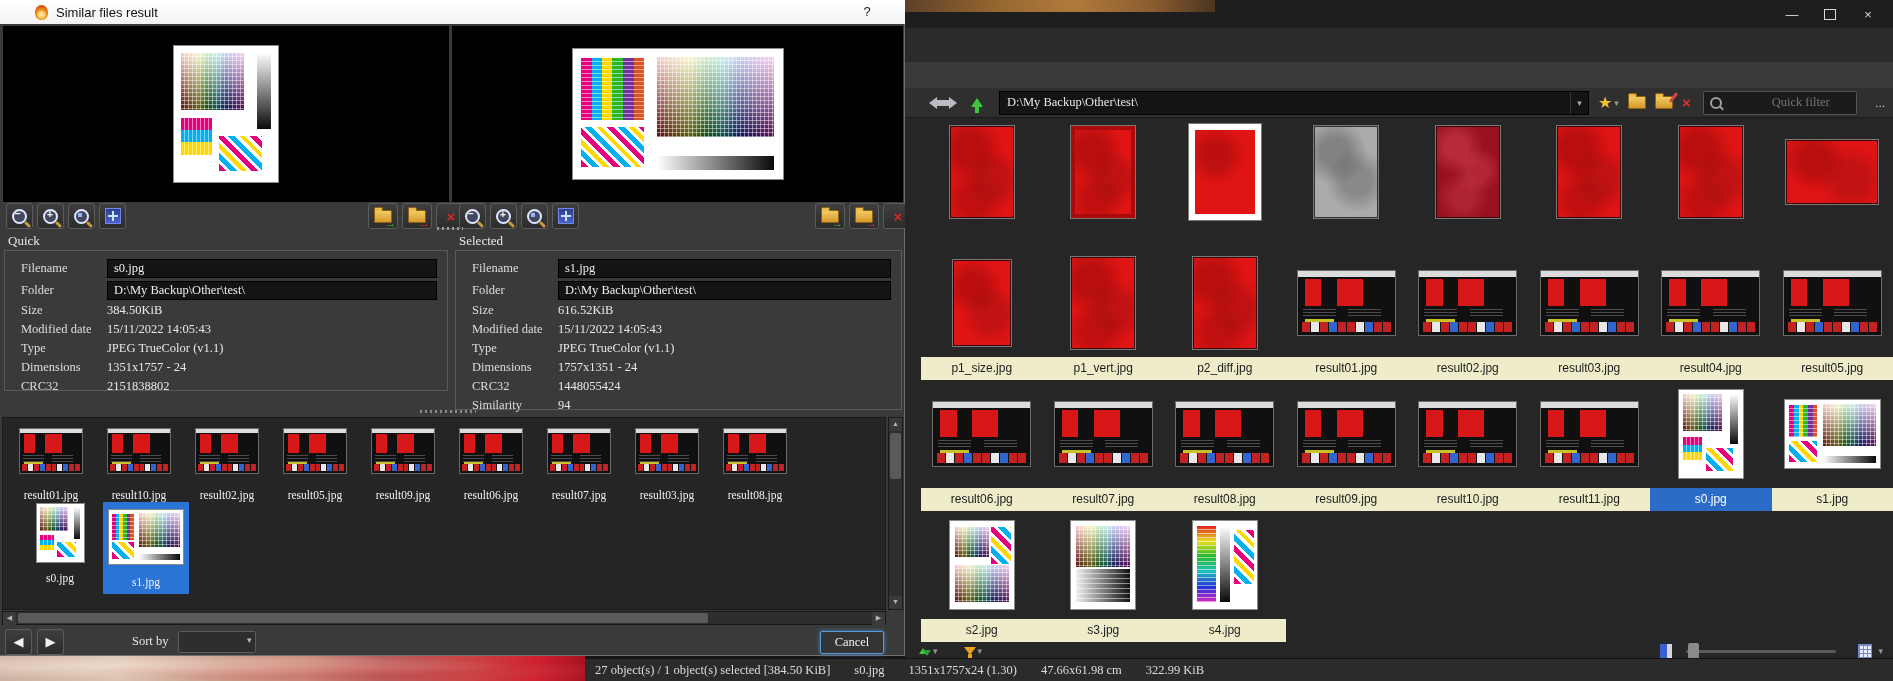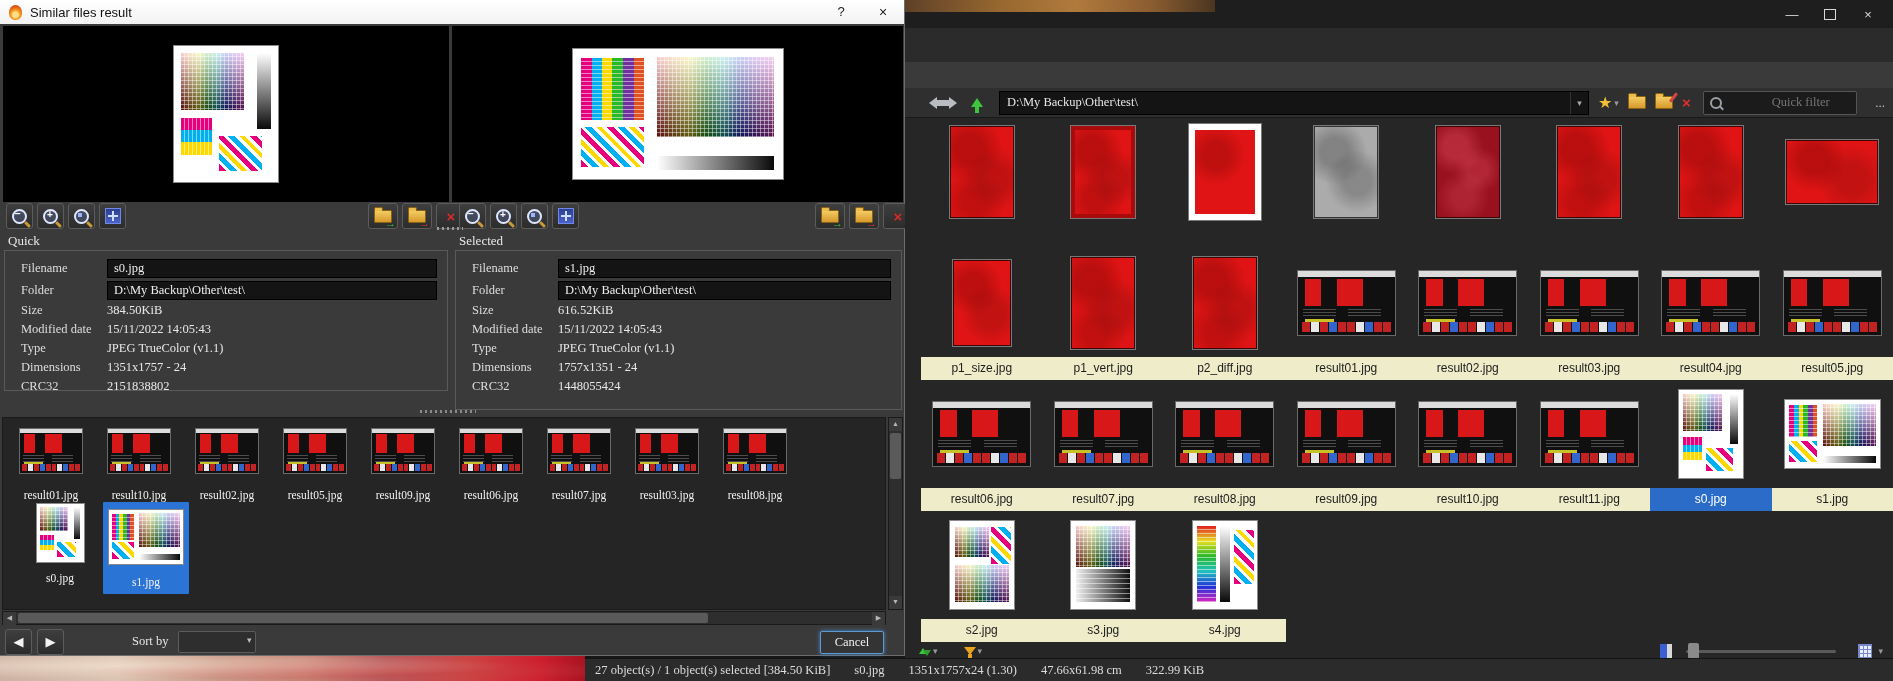--- a/index.html
+++ b/index.html
@@ -4,21 +4,21 @@
 <style>
   html,body{margin:0;padding:0;background:#111;}
   #root{position:relative;width:1893px;height:681px;background:#161616;overflow:hidden;
         font-family:"Liberation Serif",serif;color:#e6e6e6;}
   .sans{font-family:"Liberation Sans",sans-serif;}
 
   
   #dialog{position:absolute;left:0;top:0;width:905px;height:656px;background:#3a3a3a;
           border-right:1px solid #6e6e6e;border-bottom:1px solid #6e6e6e;box-sizing:border-box;}
   .dlg-title{position:absolute;left:0;top:0;width:100%;height:24px;background:linear-gradient(#ffffff,#f2f2f2);
-             color:#111;display:flex;align-items:center;font-family:"Liberation Sans",sans-serif;font-size:13px;}
+             color:#111;display:flex;align-items:center;font-family:"Liberation Sans",sans-serif;font-size:13px;padding-left:26px;}
   .flame{width:13px;height:15px;margin:0 8px 0 9px;border-radius:50% 50% 45% 45%;
          background:radial-gradient(circle at 50% 65%,#ffe08a 0 22%,#f59a1e 40%,#d94d12 75%,#b03209 100%);}
   .dlg-btn{position:absolute;top:0;width:34px;height:24px;text-align:center;line-height:24px;color:#222;
            font-family:"Liberation Sans",sans-serif;font-size:13px;cursor:default;}
   #dlg-help{right:46px;}
   #dlg-close{right:4px;font-size:14px;}
 
   .preview{position:absolute;top:26px;height:176px;background:#000;display:flex;align-items:center;justify-content:center;}
   #preview-first{left:3px;width:446px;}
   #preview-selected{left:452px;width:451px;}
@@ -374,20 +374,24 @@
           <span class="ivalue">JPEG TrueColor (v1.1)</span>
         </div>
         <div class="irow">
           <span class="ilabel">Dimensions</span>
           <span class="ivalue">1757x1351 - 24</span>
         </div>
         <div class="irow">
           <span class="ilabel">CRC32</span>
           <span class="ivalue">1448055424</span>
         </div>
+        <div class="irow">
+          <span class="ilabel">Similarity</span>
+          <span class="ivalue">94</span>
+        </div>
       </div>
 
     <div class="vdots"></div>
 
     <div id="strip">
       <div id="strip-row1">
           <div class="strip-item">
             <div class="sthumb-box">
               <div class="thumb t-screenshot small">
                 <div class="ss-r1"></div>

